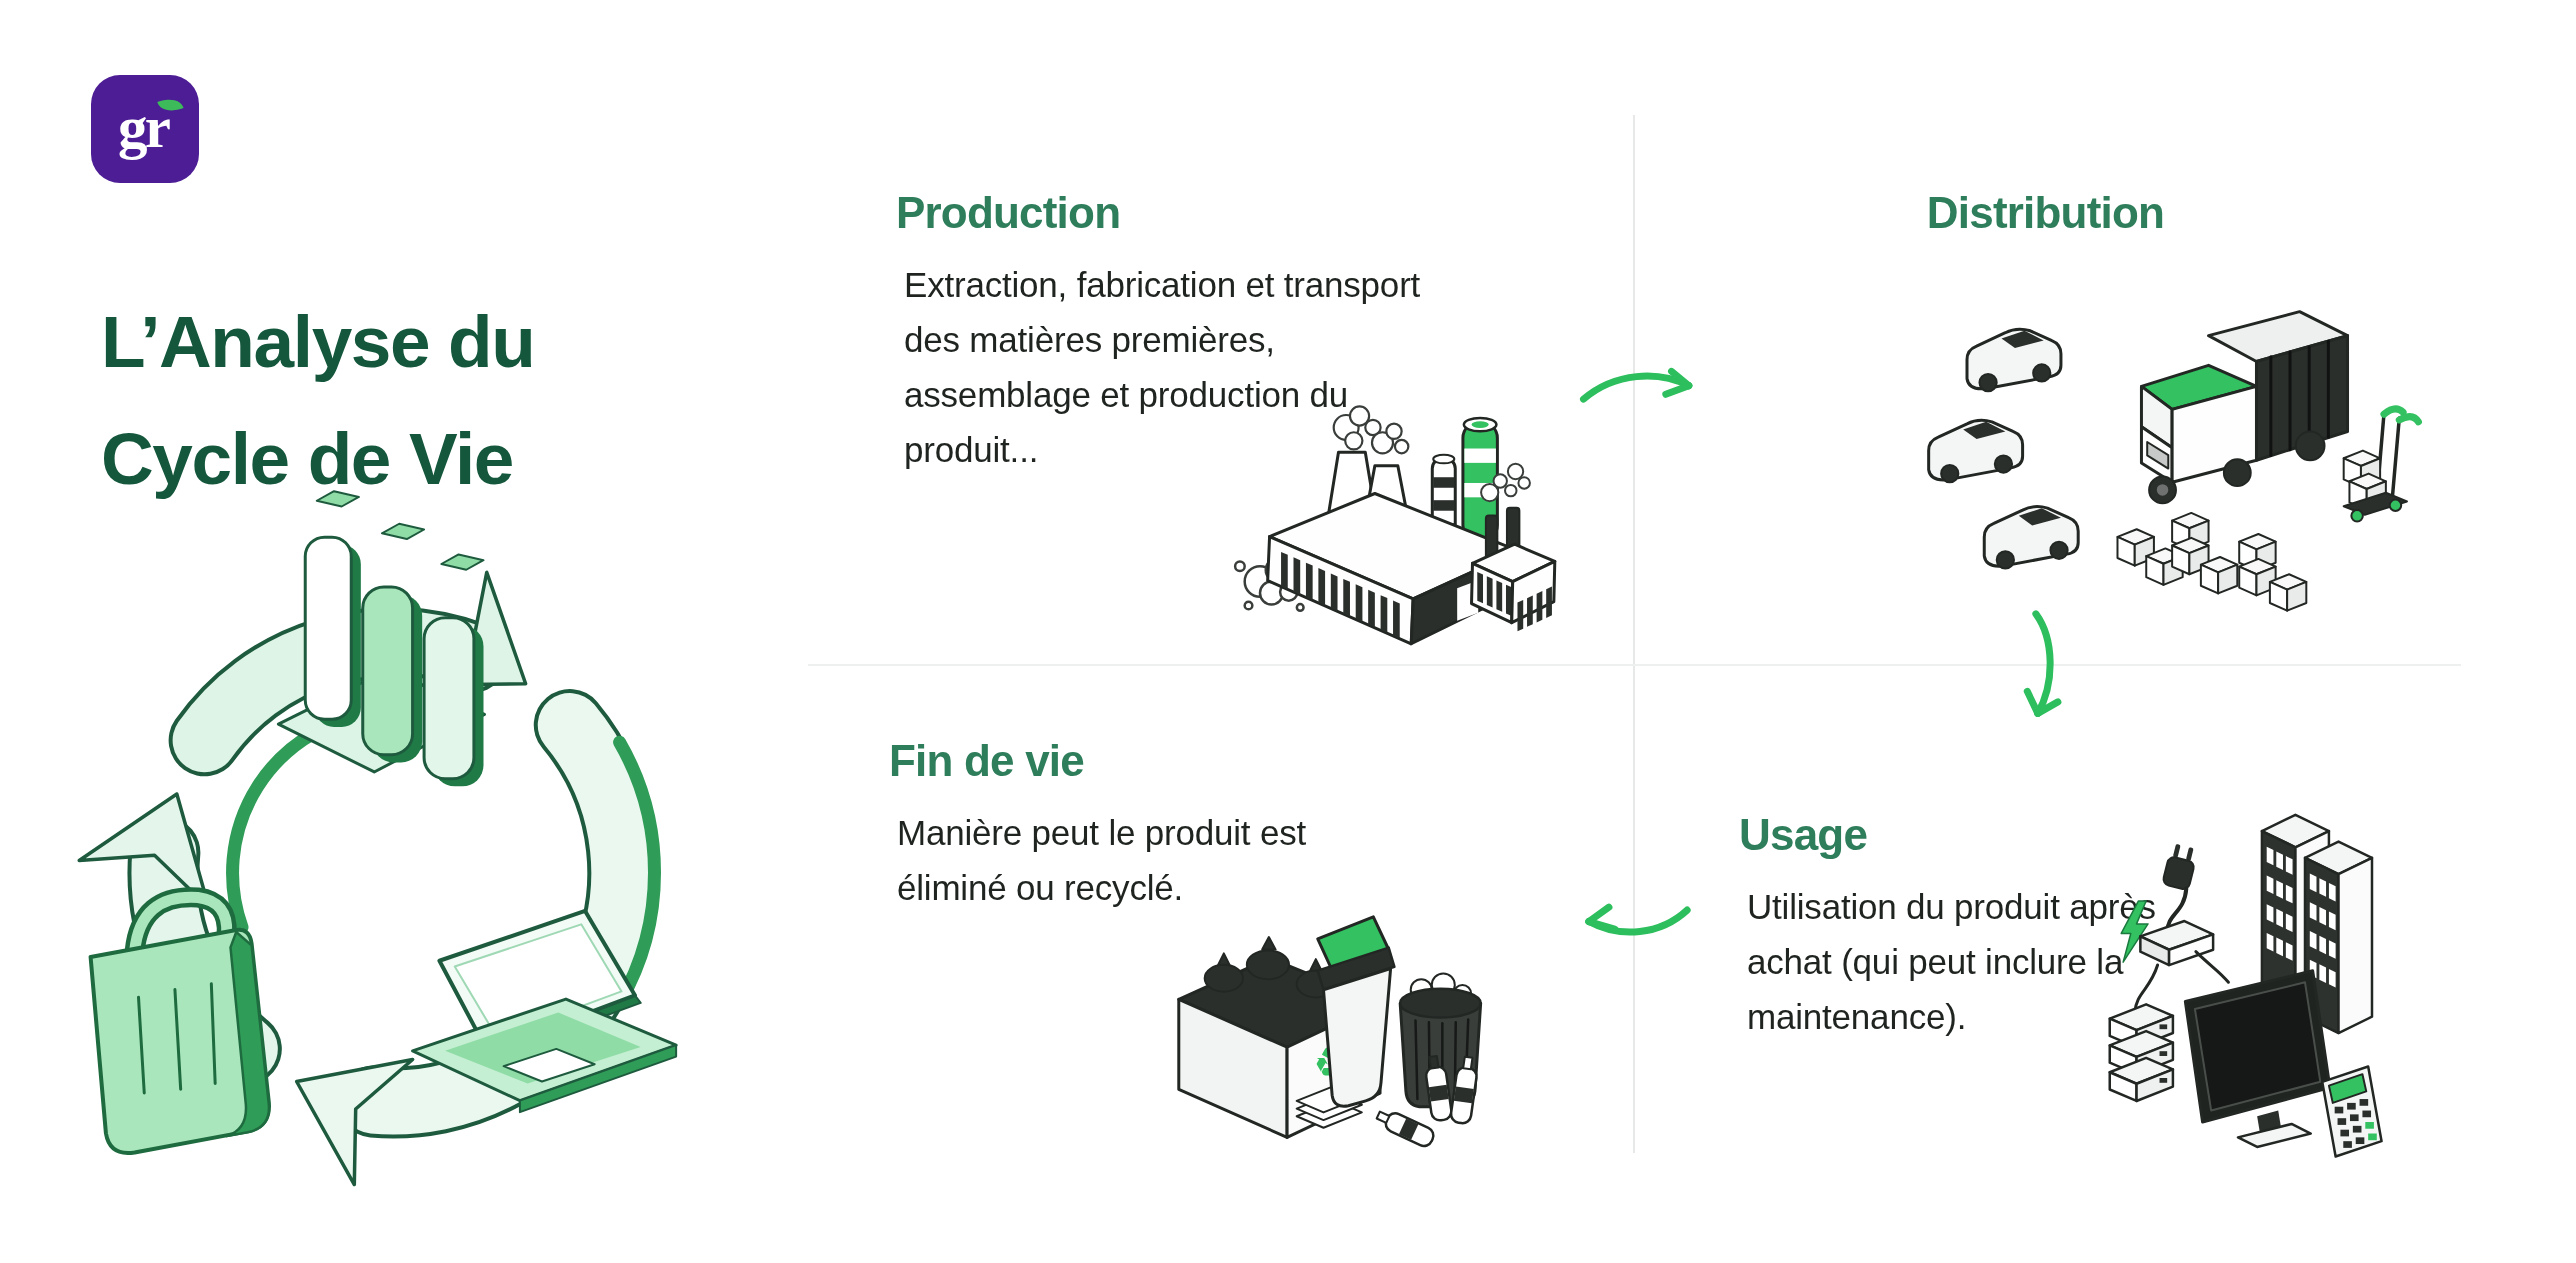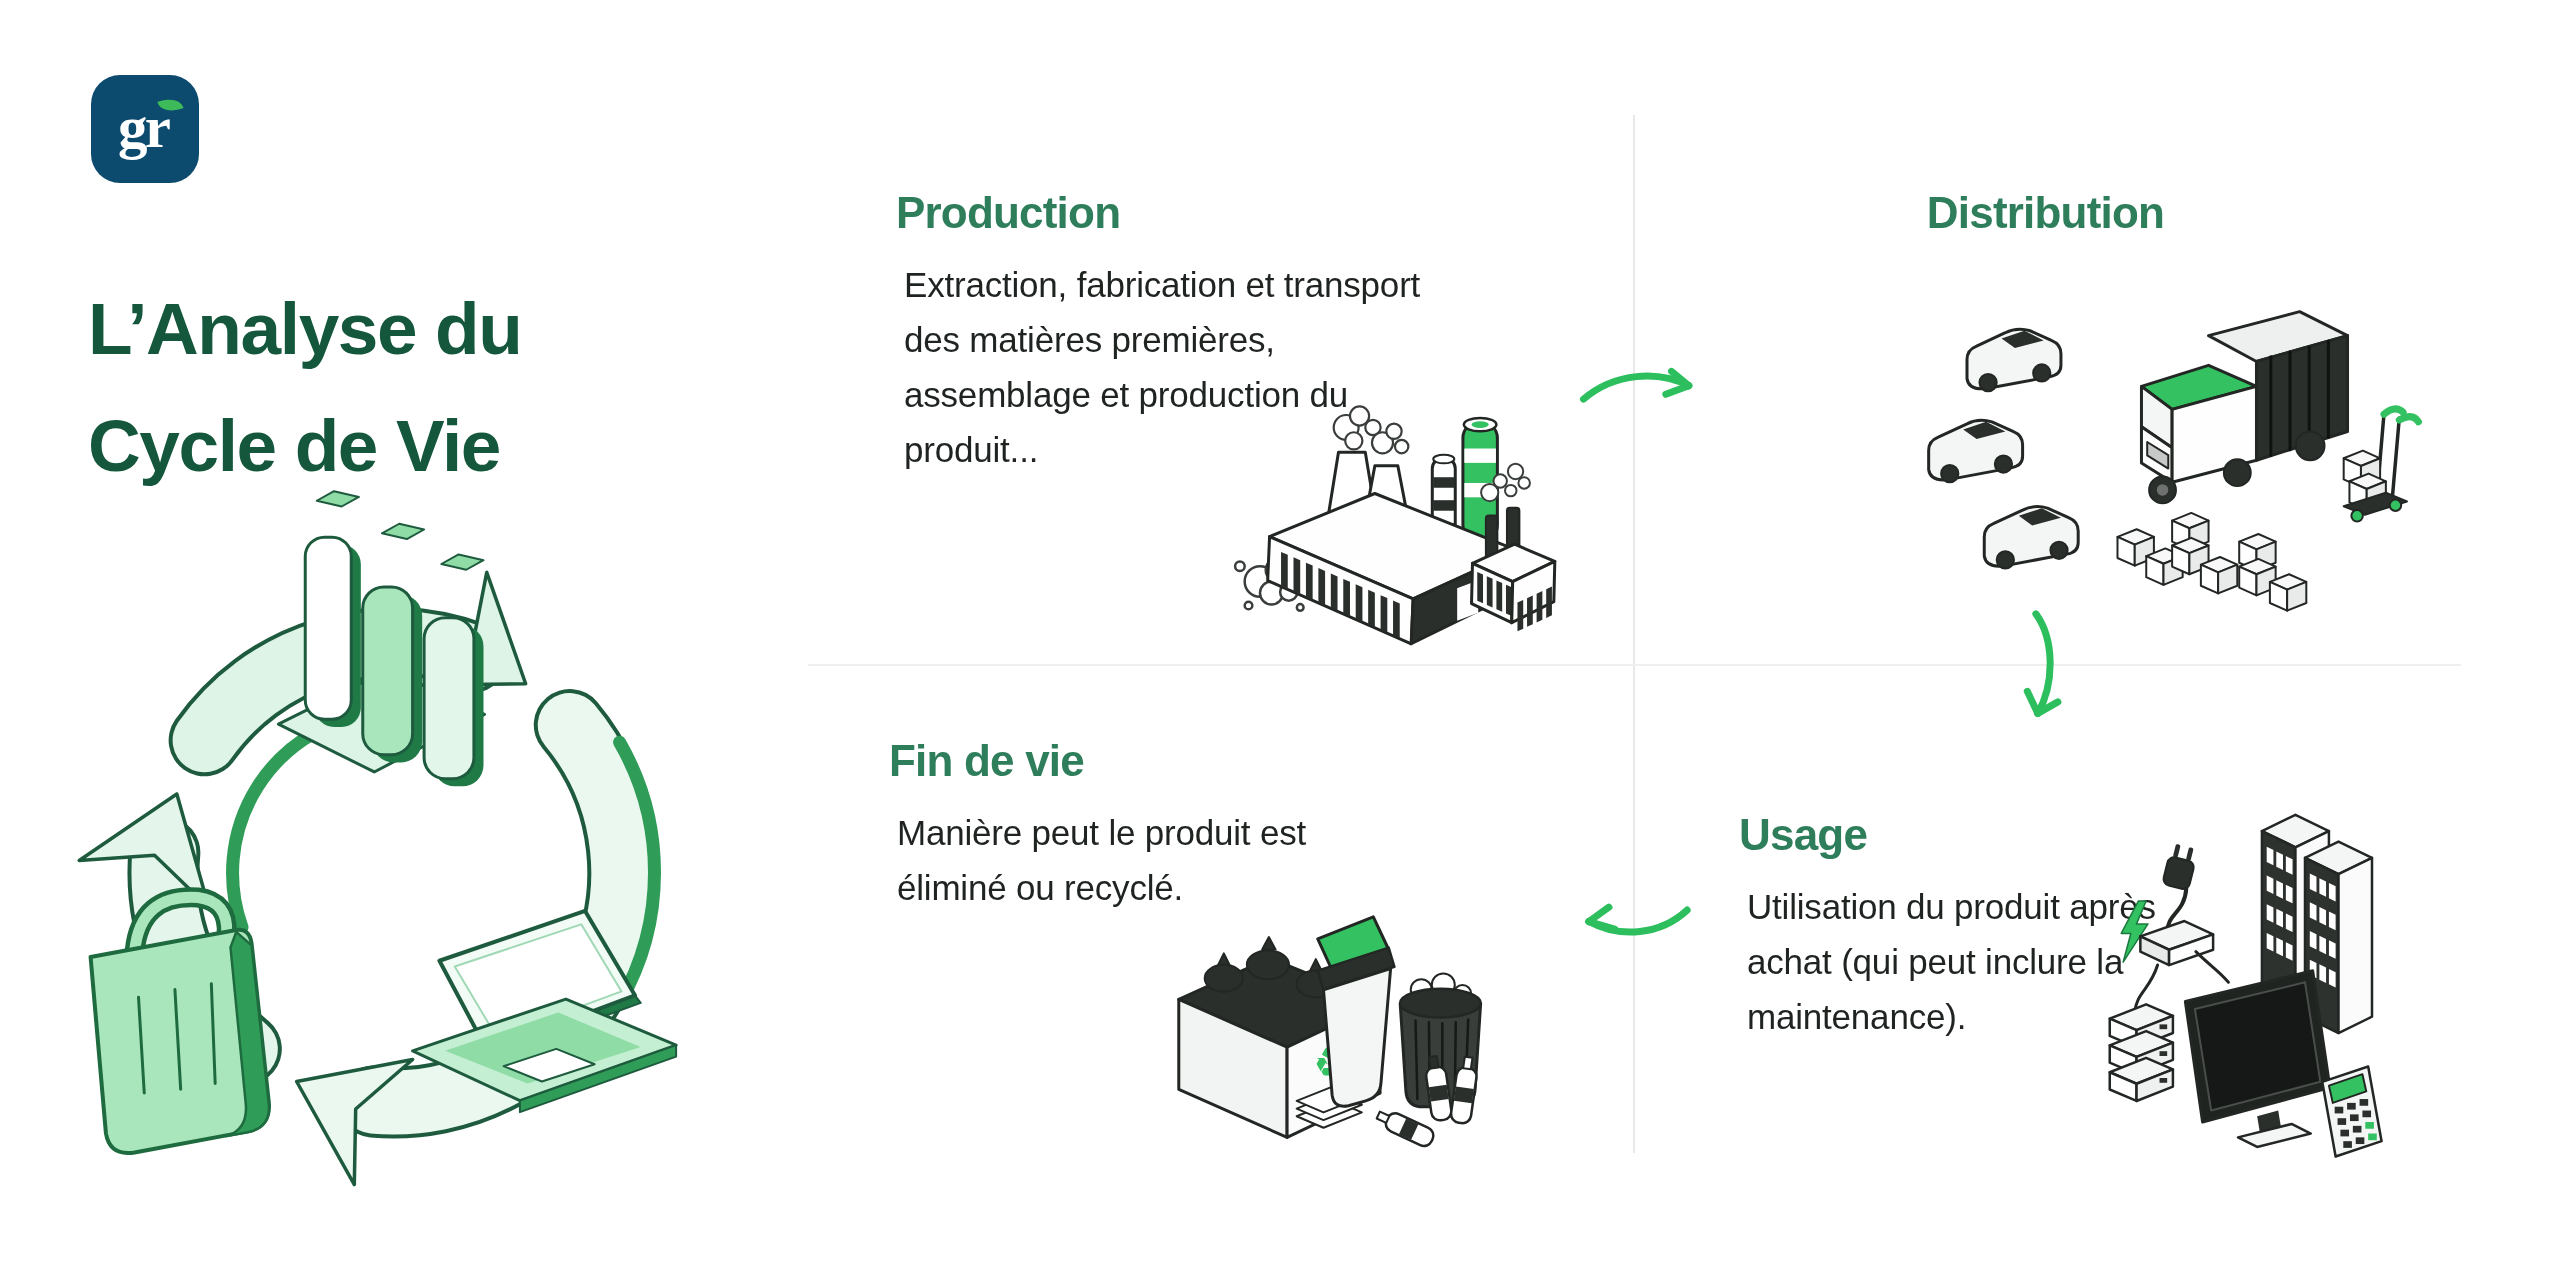--- a/index.html
+++ b/index.html
@@ -1,28 +1,28 @@
 <!DOCTYPE html>
 <html><head>
 <meta charset="utf-8">
 <title>L'Analyse du Cycle de Vie</title>
 <style>
   html,body{margin:0;padding:0;background:#ffffff;}
   .canvas{position:relative;width:2576px;height:1263px;background:#ffffff;overflow:hidden;
           font-family:"Liberation Sans",sans-serif;}
   
-  .logo{position:absolute;left:91px;top:75px;width:108px;height:108px;background:#0c4a6e;
+  .logo{position:absolute;left:91px;top:75px;width:108px;height:108px;background:#4c1d95;
         border-radius:29px;}
   .logo-text{position:absolute;left:50%;top:50%;transform:translate(-54%,-52%);
              font-family:"Liberation Serif",serif;font-weight:700;font-size:59px;color:#ffffff;
              letter-spacing:-2.9px;}
   .logo-leaf{position:absolute;right:17px;top:23px;width:23px;height:14.4px;background:#3DBA59;
              border-radius:0 90% 0 90%;transform:rotate(-18deg);}
   
-  .title{position:absolute;left:88px;top:270px;margin:0;font-size:73px;font-weight:700;
+  .title{position:absolute;left:88px;top:270px;margin:13px;font-size:73px;font-weight:700;
          color:#14573C;line-height:117px;letter-spacing:-1.4px;white-space:pre-line;}
   
   .divider-v{position:absolute;left:1633px;top:115px;width:1.9px;height:1038px;background:#E6E9E7;}
   .divider-h{position:absolute;left:808px;top:664px;width:1653px;height:1.9px;background:#EEF0EF;}
   
   .quad{position:absolute;width:613px;}
   .quad h2{margin:0;font-size:44px;font-weight:700;color:#2E7D5B;letter-spacing:-0.8px;}
   .quad p{margin:19px 0 0 8px;font-size:35px;color:#1F2420;line-height:55px;
           letter-spacing:-0.2px;white-space:pre-line;}
   .q-production{left:896px;top:188px;}

